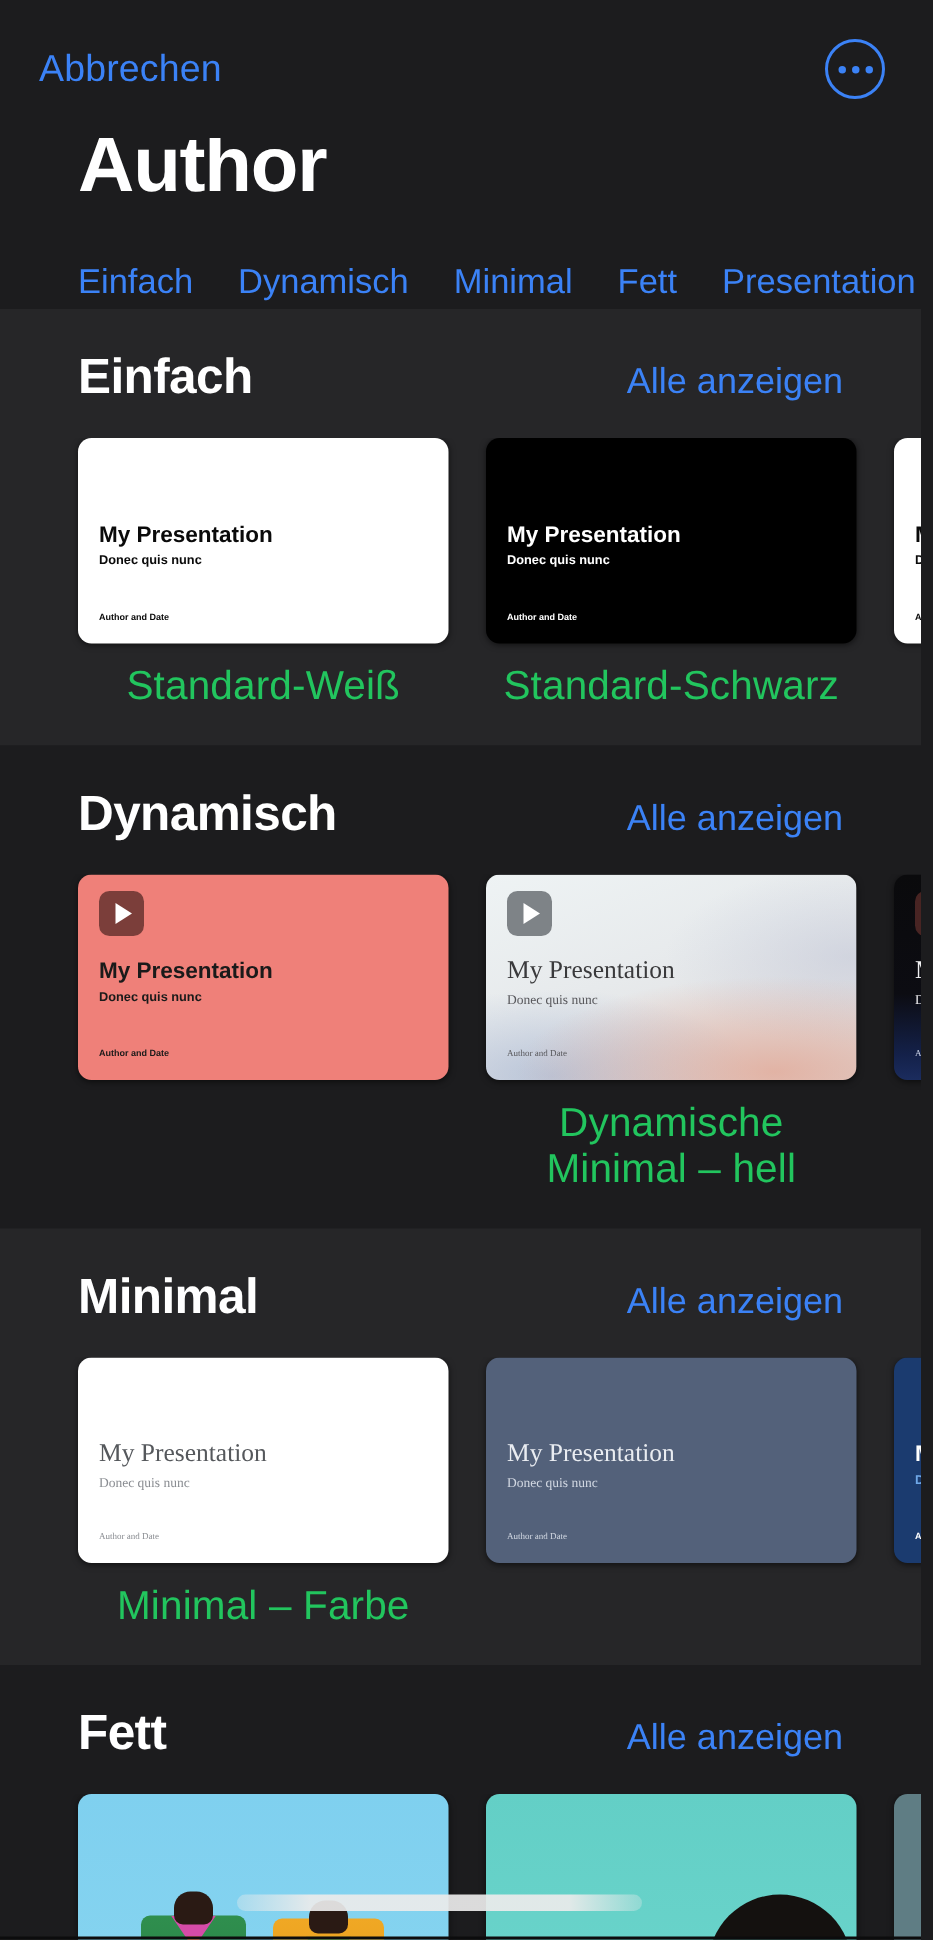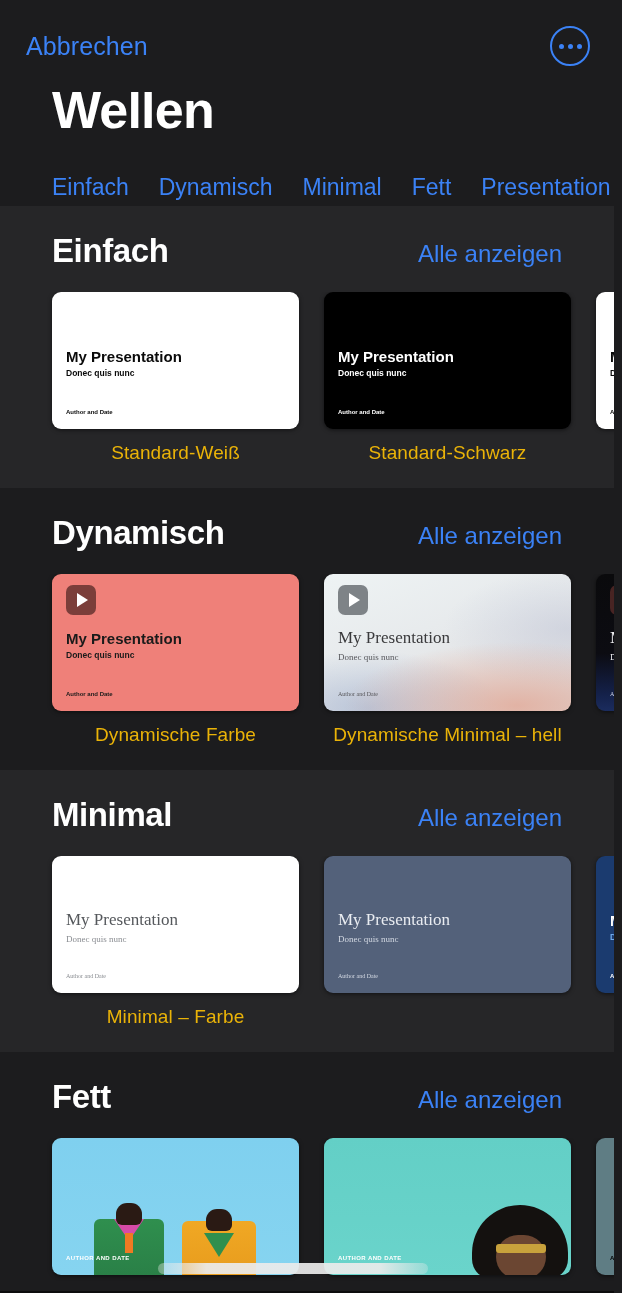--- a/index.html
+++ b/index.html
@@ -78,21 +78,21 @@
     overflow:hidden;
   }
   .card-cell { flex:0 0 auto; width:247px; }
   .thumb {
     width:247px; height:137px; border-radius:9px;
     position:relative; overflow:hidden;
     box-shadow:0 1px 4px rgba(0,0,0,.55);
   }
   .card-label {
     margin-top:13px; text-align:center;
-    color:#eab308; font-size:19px; letter-spacing:.1px;
+    color:#22c55e; font-size:27px; letter-spacing:.1px;
   }
 
   
   .slide-inner { position:absolute; inset:0; padding:12px 14px; }
   .s-title { position:absolute; left:14px; top:56px; font-size:15px; font-weight:bold; }
   .s-sub   { position:absolute; left:14px; top:76px; font-size:8.5px; font-weight:bold; }
   .s-auth  { position:absolute; left:14px; bottom:14px; font-size:6px; font-weight:bold; }
 
   
   .serif .s-title { font-family:"Liberation Serif", serif; font-weight:normal; font-size:17px; top:54px; }
@@ -170,21 +170,21 @@
 
   <div class="navbar">
     <button class="cancel-btn">Abbrechen</button>
     <div class="more-btn">
       <i></i>
       <i></i>
       <i></i>
     </div>
   </div>
 
-  <div class="page-title">Wellen</div>
+  <div class="page-title">Author</div>
 
   <div class="tabstrip">
     <button class="tab">Einfach</button>
     <button class="tab">Dynamisch</button>
     <button class="tab">Minimal</button>
     <button class="tab">Fett</button>
     <button class="tab">Presentation</button>
     <button class="tab">P</button>
   </div>
 
@@ -242,21 +242,20 @@
         <div class="thumb t-coral">
           <div class="play-badge pb-dark">
               <div class="tri"></div>
             </div>
           <div class="slide-inner">
             <div class="s-title">My Presentation</div>
             <div class="s-sub">Donec quis nunc</div>
             <div class="s-auth">Author and Date</div>
           </div>
         </div>
-        <div class="card-label">Dynamische Farbe</div>
       </div>
 
       <div class="card-cell">
         <div class="thumb t-waves serif">
           <div class="play-badge pb-gray">
               <div class="tri"></div>
             </div>
           <div class="slide-inner">
             <div class="s-title">My Presentation</div>
             <div class="s-sub">Donec quis nunc</div>

